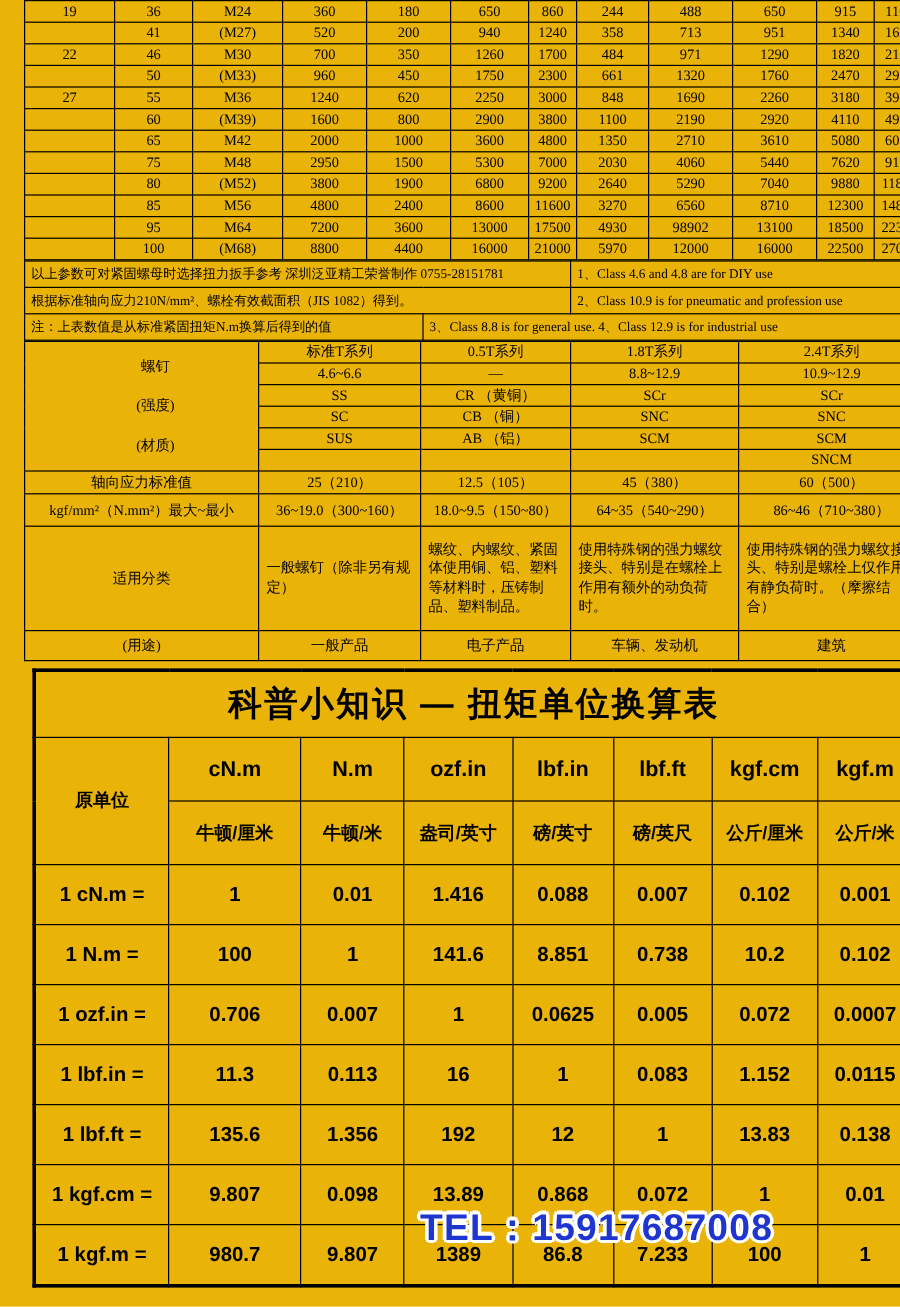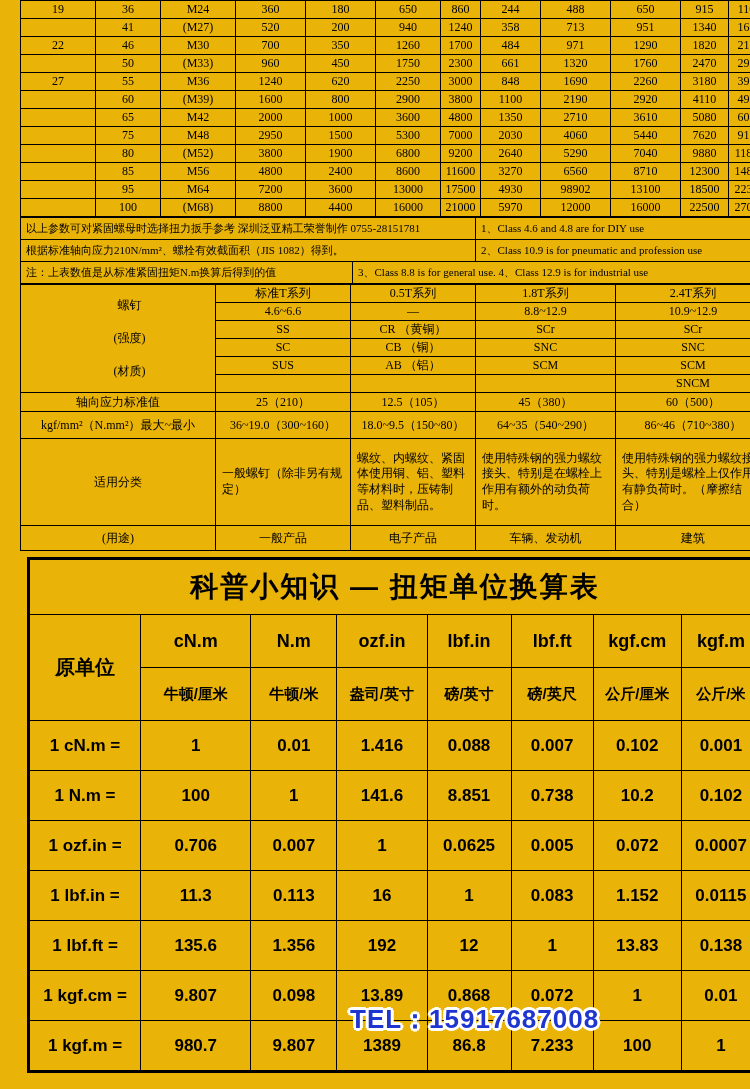--- a/index.html
+++ b/index.html
@@ -25,25 +25,25 @@
   .series td.usage{height:24px;}
   .label-stack{display:flex;flex-direction:column;justify-content:space-around;height:98px;margin-left:23px;}
 
   
   .conv-wrap{margin:6px 7px 0 7px;}
   .conv{width:736px;border:3px solid #000;font-family:"Liberation Sans","DejaVu Sans",sans-serif;}
   .conv td{font-weight:bold;white-space:nowrap;}
   .conv .title-cell{height:54px;font-size:28px;letter-spacing:2px;}
   .conv .unit-cell{height:52px;font-size:18px;}
   .conv .cn-cell{height:52px;font-size:15px;}
-  .conv .origin-cell{font-size:20px;}
+  .conv .origin-cell{font-size:15px;}
   .conv tbody td{height:49px;font-size:17px;}
 
   .watermark{position:absolute;left:350px;top:1002px;z-index:5;white-space:nowrap;
-    font-family:"Liberation Sans","DejaVu Sans",sans-serif;font-size:26px;font-weight:bold;
+    font-family:"Liberation Sans","DejaVu Sans",sans-serif;font-size:31px;font-weight:bold;
     color:#1f35cf;letter-spacing:1px;
     text-shadow:-2px -2px 0 #fff,2px -2px 0 #fff,-2px 2px 0 #fff,2px 2px 0 #fff,0 -3px 0 #fff,0 3px 0 #fff,-3px 0 0 #fff,3px 0 0 #fff;}
 </style>
 </head>
 <body>
 
 <div class="page">
 
   <table class="spec">
     <colgroup>

